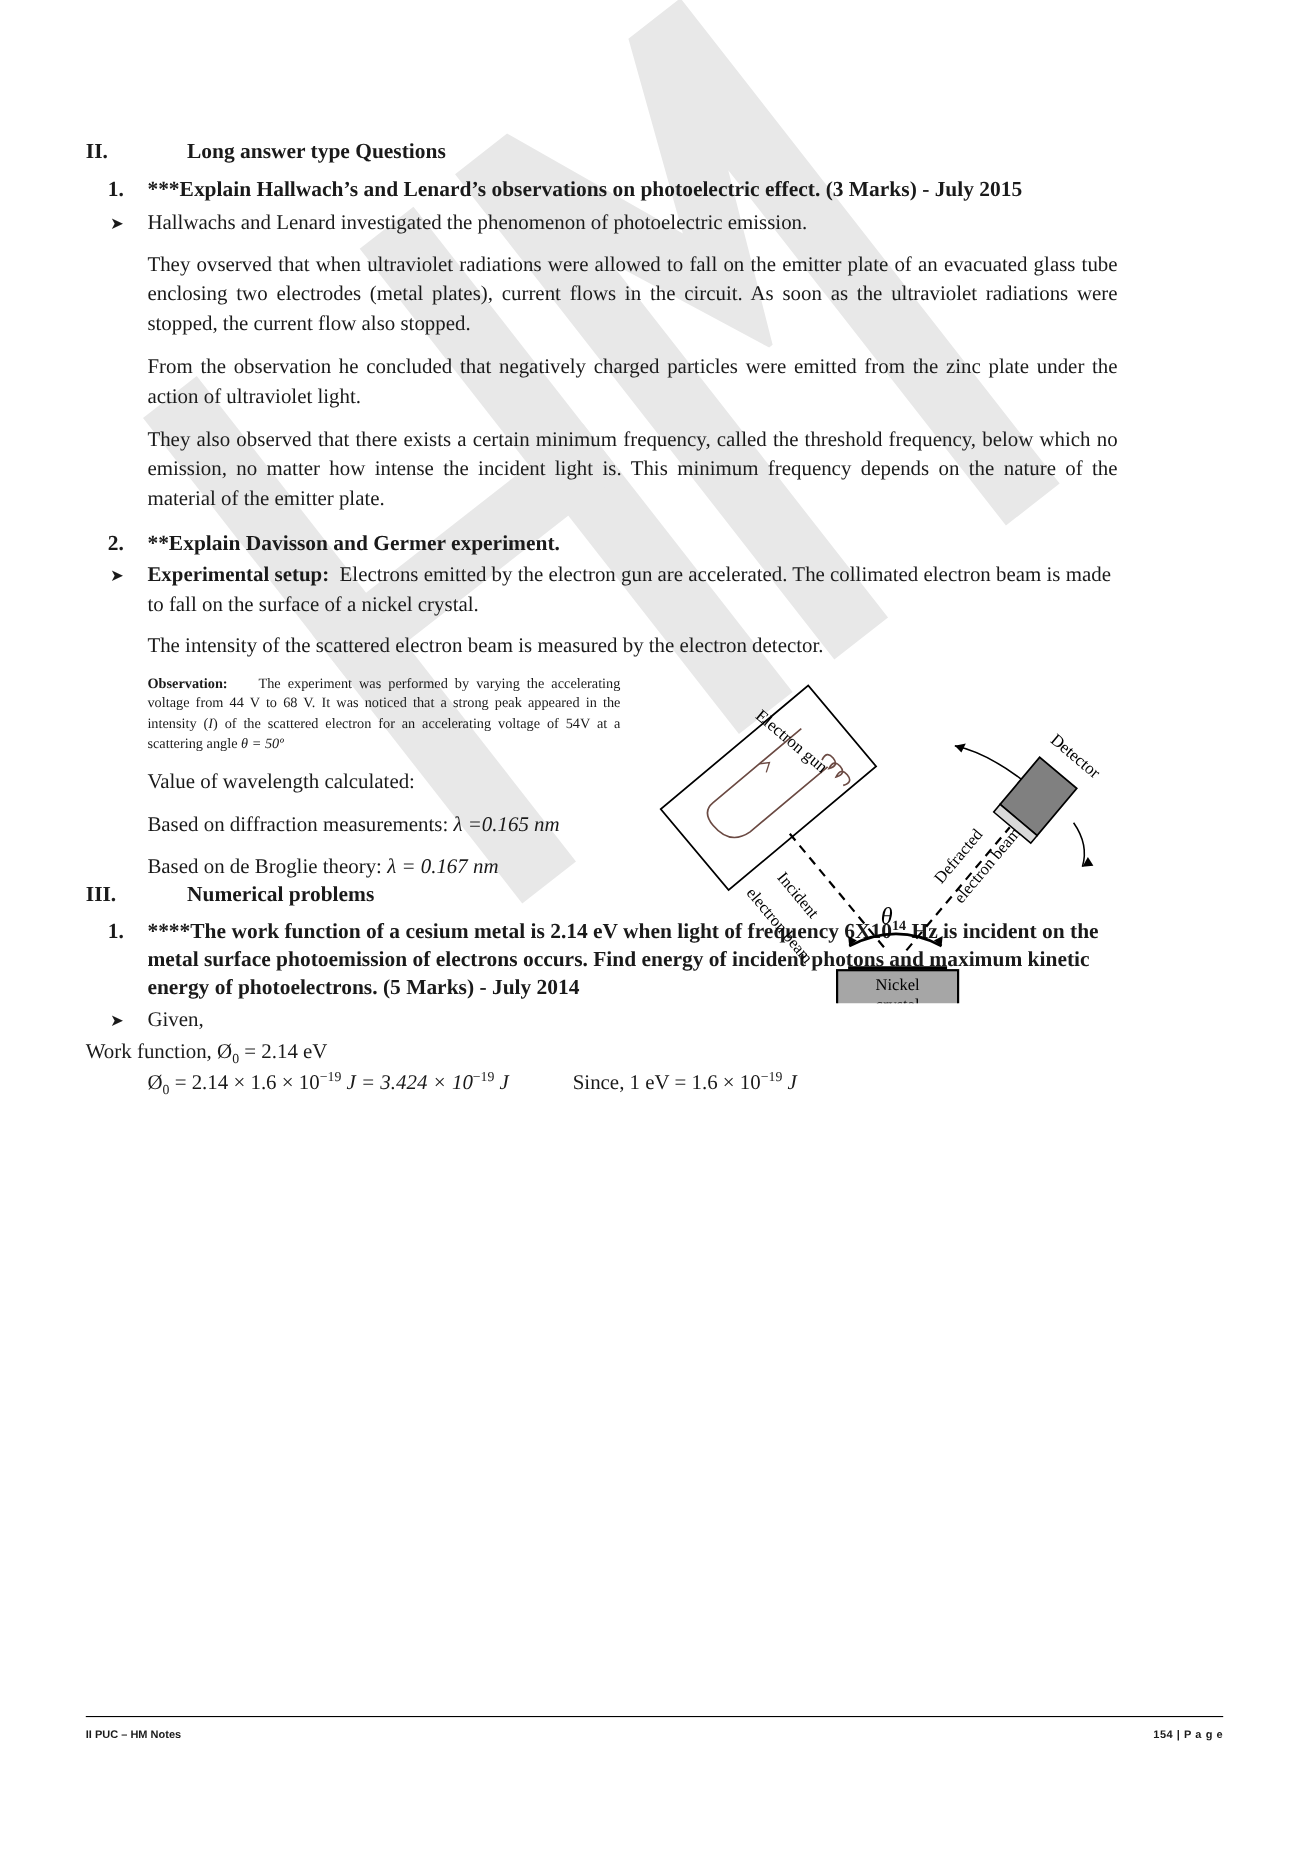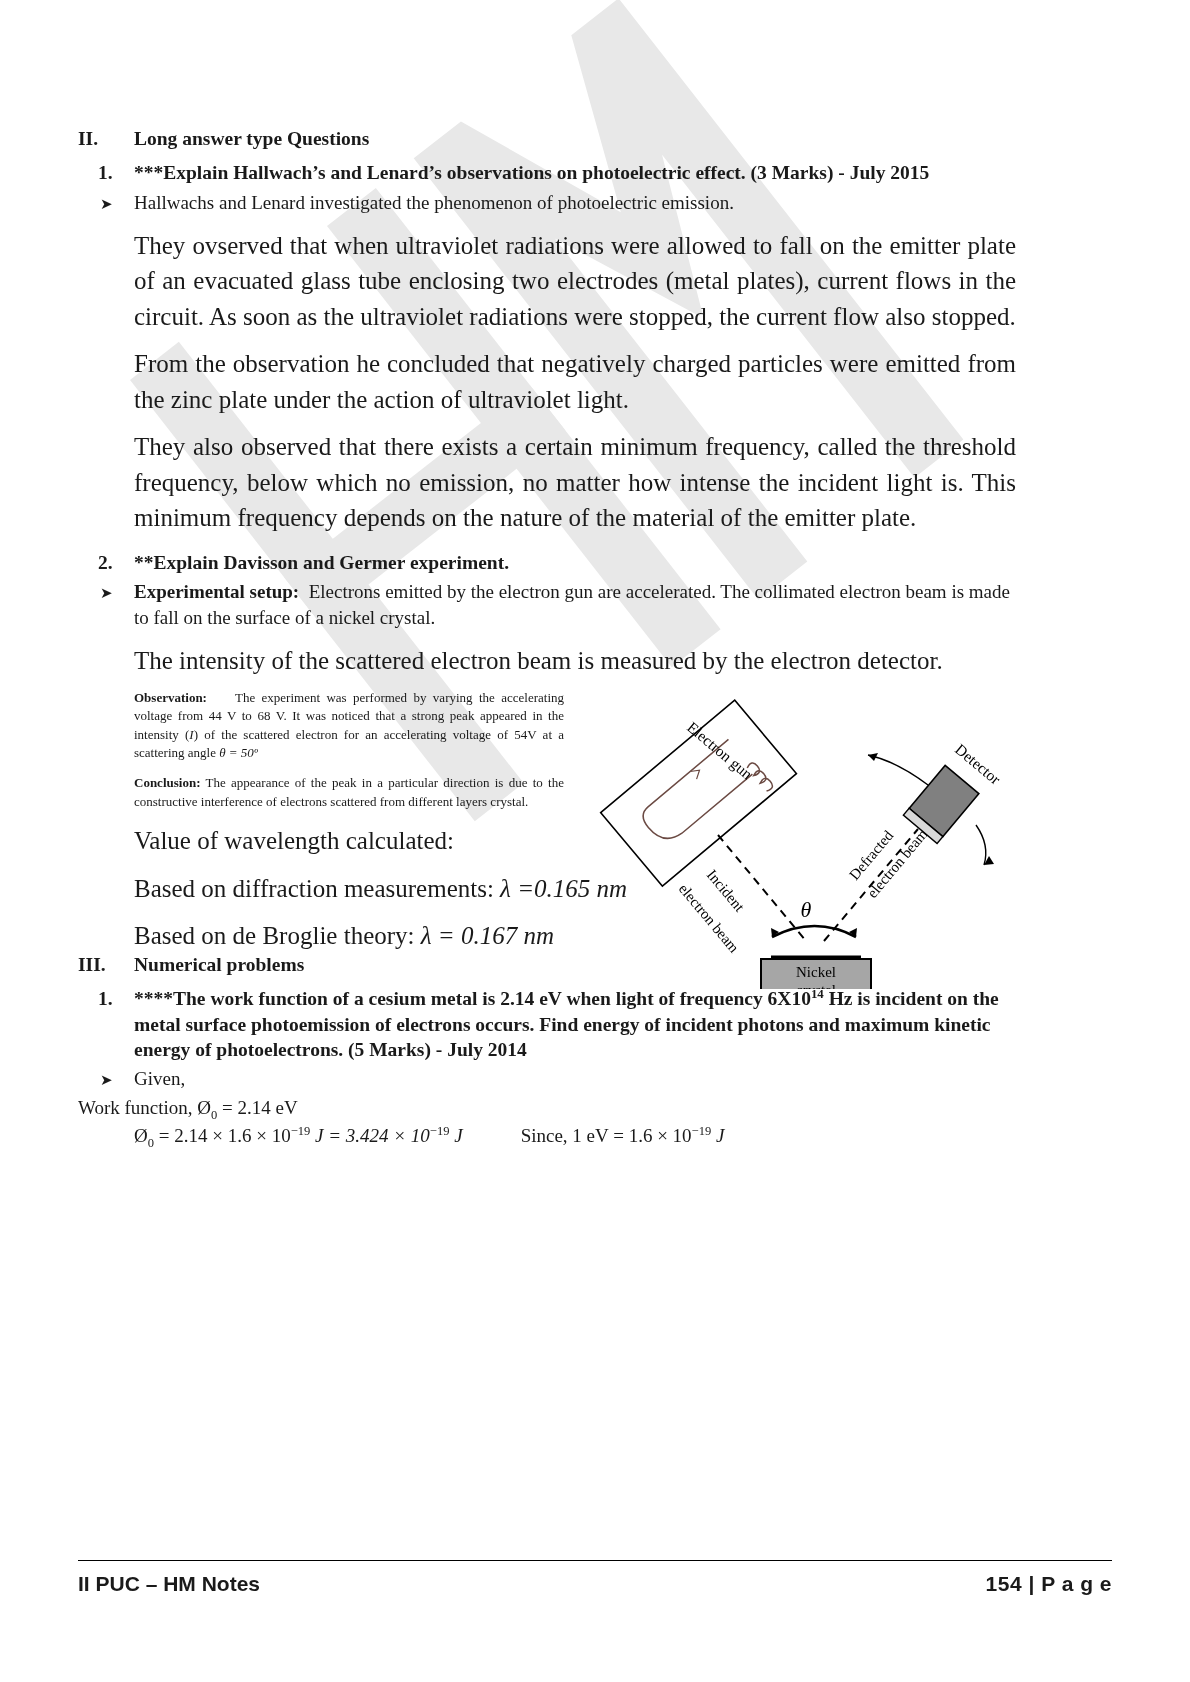--- a/index.html
+++ b/index.html
@@ -41,20 +41,21 @@
   }
 
   
   .roman-item {
     display: flex;
     align-items: baseline;
     font-weight: bold;
     font-size: 19.5px;
     margin-bottom: 10px;
     font-family: "Liberation Serif", serif;
+    gap: 36px;
   }
   .roman-num {
     width: 56px;
     flex: 0 0 56px;
   }
   .roman-label { flex: 1; }
 
   .num-item {
     display: flex;
     align-items: baseline;
@@ -82,21 +83,21 @@
     width: 34px;
     flex: 0 0 34px;
     padding-left: 22px;
     font-family: "DejaVu Sans", sans-serif;
     font-size: 15px;
   }
   .bullet-body { flex: 1; }
 
   .para {
     margin-left: 56px;
-    font-size: 25px;
+    font-size: 19px;
     line-height: 1.42;
     text-align: justify;
     margin-top: 12px;
   }
   .para.nojust { text-align: left; }
 
   .indent-line {
     font-size: 19px;
     line-height: 1.45;
   }
@@ -137,21 +138,21 @@
   }
   .footer {
     position: absolute;
     left: 78px;
     top: 1572px;
     width: 1034px;
     display: flex;
     justify-content: space-between;
     align-items: baseline;
     font-family: "Liberation Sans", sans-serif;
-    font-size: 21px;
+    font-size: 10px;
     font-weight: bold;
   }
   .footer-right { letter-spacing: 0.5px; }
   .footer-right .pg { font-weight: bold; }
   .eqrow {
     margin-left: 56px;
     font-size: 19px;
     line-height: 1.5;
     white-space: nowrap;
   }
@@ -251,23 +252,20 @@
         <path d="M 428 176 l 5 -9 l 5 8 z" fill="#000"></path>
 
         <text x="398" y="62" transform="rotate(40 398 62)" font-family="'Liberation Serif', serif" font-size="15.5" fill="#000" id="lbl-detector">Detector</text>
       </svg>
     </div>
 
     <div class="text-col">
       <p>
         <b>Observation:</b><span style="display:inline-block;width:28px;"></span><span>The experiment was performed by varying the accelerating voltage from 44 V to 68 V. It was noticed that a strong peak appeared in the intensity (</span><i>I</i><span>) of the scattered electron for an accelerating voltage of 54V at a scattering angle </span><i>θ = 50º</i>
       </p>
-      <p>
-        <b>Conclusion:</b> <span>The appearance of the peak in a particular direction is due to the constructive interference of electrons scattered from different layers crystal.</span>
-      </p>
     </div>
   </div>
 
   <div class="para nojust">Value of wavelength calculated:</div>
 
   <div class="para nojust"><span>Based on diffraction measurements: </span><i>λ =0.165 nm</i></div>
 
   <div class="para nojust"><span>Based on de Broglie theory: </span><i>λ = 0.167 nm</i></div>
 
 

